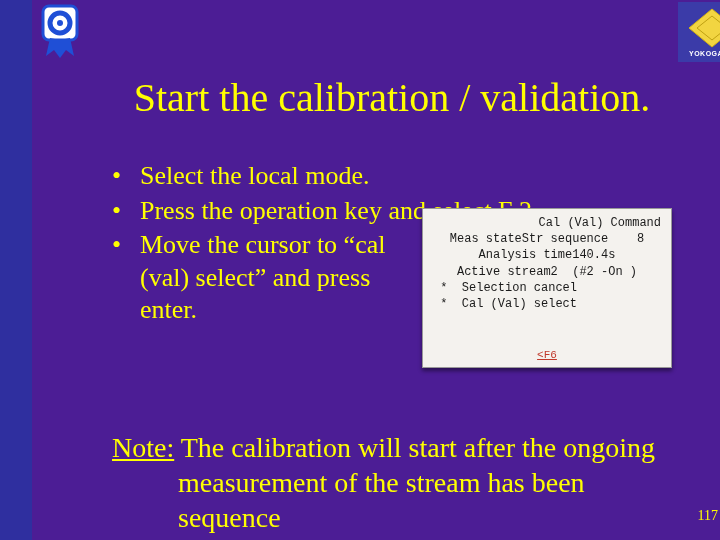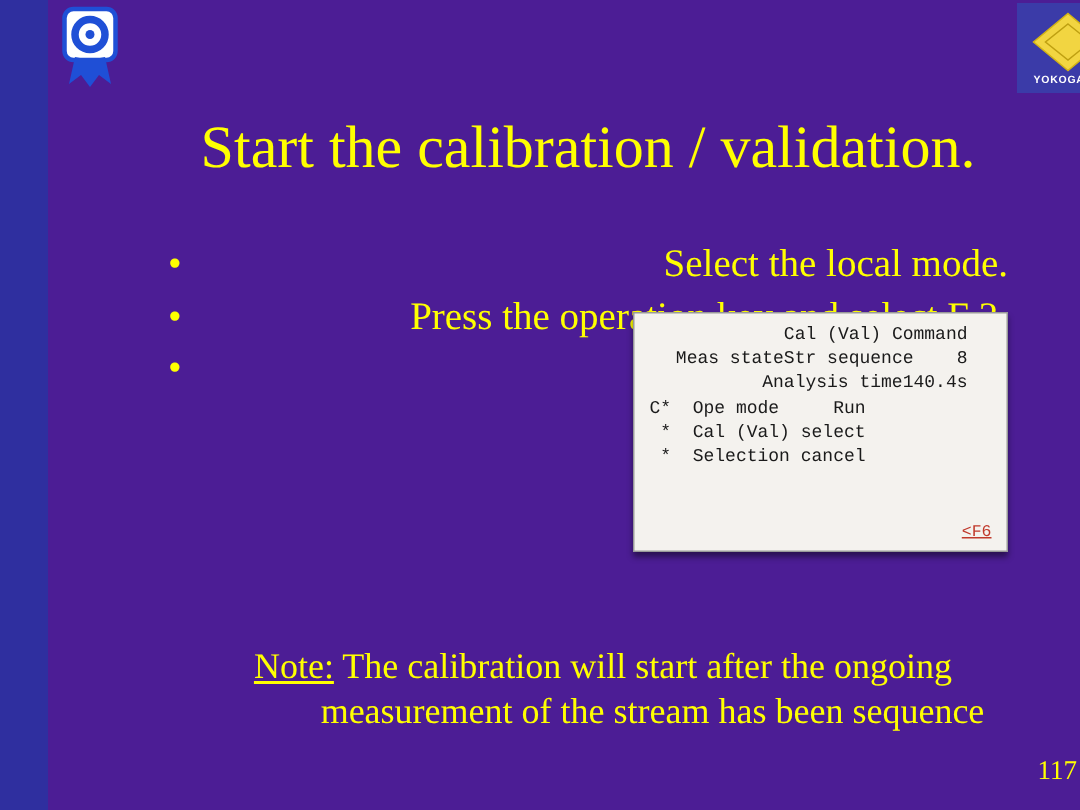--- a/index.html
+++ b/index.html
@@ -72,73 +72,71 @@
     align-items: flex-start;
     margin-bottom: 2px;
   }
   .bmark {
     width: 28px;
     flex: 0 0 28px;
     text-align: left;
   }
   .btext {
     flex: 1;
-    text-align: right;
   }
   .btext.narrow {
     max-width: 280px;
   }
   
   .device {
     position: absolute;
     top: 208px;
     left: 390px;
     width: 250px;
     height: 160px;
     background: #f4f2ee;
     border: 1px solid #999;
     box-shadow: 0 3px 4px rgba(0,0,0,0.45);
     font-family: "Courier New", monospace;
     font-size: 12px;
     line-height: 1.35;
     color: #1a1a1a;
-    padding: 6px 26px 2px 10px;
+    padding: 6px 10px 2px 10px;
     box-sizing: border-box;
   }
   .device .row { white-space: pre; }
   .device .row.header { display:flex; justify-content: space-between; }
-  .device .row.kv { display:flex; justify-content: flex-end; }
+  .device .row.kv { display:flex; justify-content: center; }
   .device .footer {
     position: absolute;
     bottom: 4px;
     left: 10px;
     right: 10px;
     display: flex;
-    justify-content: flex-end;
+    justify-content: center;
     color: #c0392b;
     font-size: 11px;
     text-decoration: underline;
   }
   .note {
     position: absolute;
     top: 430px;
     left: 80px;
     width: 580px;
-    font-size: 24px;
+    font-size: 28px;
     line-height: 1.25;
     color: #ffff00;
-    text-align: center;
   }
   .note .note-label { text-decoration: underline; }
   .note .note-line2 { padding-left: 66px; display:block; }
   .pagenum {
     position: absolute;
     bottom: 16px;
     right: 34px;
-    font-size: 18px;
+    font-size: 14px;
     color: #ffff00;
   }
 </style>
 </head>
 <body>
 
 <div class="slide">
 
   <div class="badge">
     <svg viewBox="0 0 44 56" width="44" height="56">
@@ -164,39 +162,43 @@
     <div class="bullet">
       <div class="bmark">•</div>
       <div class="btext">Select the local mode.</div>
     </div>
     <div class="bullet">
       <div class="bmark">•</div>
       <div class="btext">Press the operation key and select F 2.</div>
     </div>
     <div class="bullet">
       <div class="bmark">•</div>
+      <div class="btext narrow">Move the cursor to “cal (val) select” and press enter.</div>
     </div>
   </div>
 
   <div class="device">
     <div class="row header">
       <span></span>
       <span>Cal (Val) Command</span>
     </div>
     <div class="row kv">
       <span>Meas state</span>
       <span>Str sequence    8</span>
     </div>
     <div class="row kv">
       <span>Analysis time</span>
       <span>140.4s</span>
     </div>
-    <div class="row">C*  Ope mode     Run</div>
+    <div class="row kv">
+      <span>Active stream</span>
+      <span>2  (#2 -On )</span>
+    </div>
+    <div class="row"> *  Selection cancel</div>
     <div class="row"> *  Cal (Val) select</div>
-    <div class="row"> *  Selection cancel</div>
     <div class="footer">
       <span>&lt;F6</span>
       <span></span>
     </div>
   </div>
 
   <div class="note">
     <span class="note-label">Note:</span><span> The calibration will start after the ongoing</span>
     <span class="note-line2">measurement of the stream has been sequence</span>
   </div>

